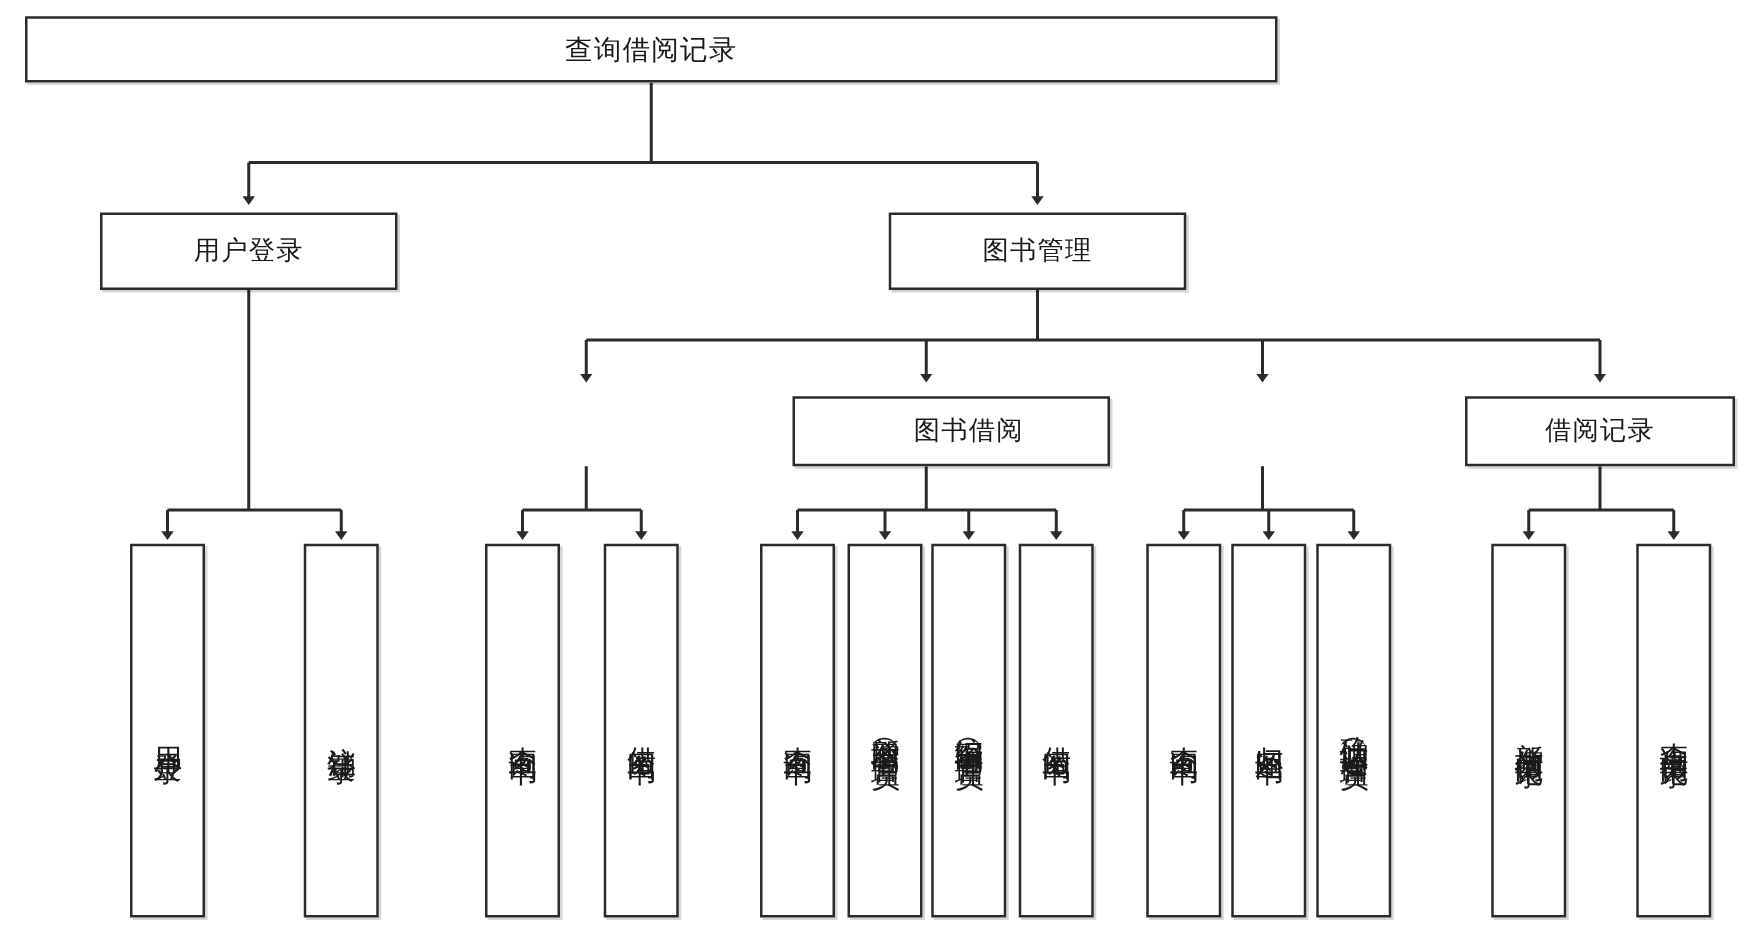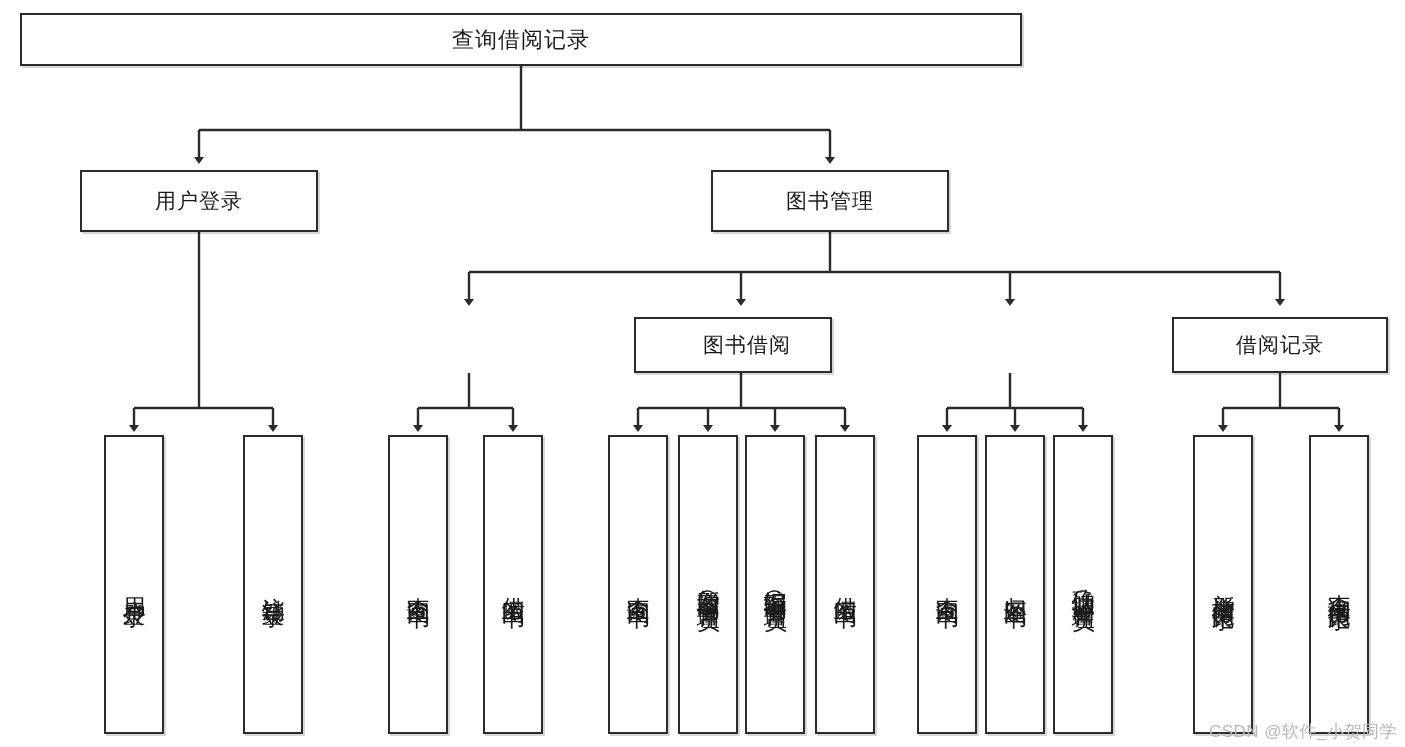--- a/index.html
+++ b/index.html
@@ -130,21 +130,21 @@
     <span class="label">查询借阅记录</span>
   </div>
 
   <div class="node horizontal" style="left:80px; top:170px; width:238px; height:62px;">
     <span class="label">用户登录</span>
   </div>
   <div class="node horizontal" style="left:711px; top:170px; width:238px; height:62px;">
     <span class="label">图书管理</span>
   </div>
 
-  <div class="node horizontal" style="left:634px; top:317px; width:198px; height:56px;padding-left:28px;">
+  <div class="node horizontal" style="left:634px; top:317px; width:254px; height:56px;padding-left:28px;">
     <span class="label">图书借阅</span>
   </div>
   <div class="node horizontal" style="left:1172px; top:317px; width:216px; height:56px;">
     <span class="label">借阅记录</span>
   </div>
 
   <div class="node vertical" style="left:104px; top:435px; width:60px; height:299px;">
     <span class="label">用户登录</span>
   </div>
   <div class="node vertical" style="left:243px; top:435px; width:60px; height:299px;">
@@ -181,14 +181,13 @@
     <span class="label">确认归还（管理员）</span>
   </div>
 
   <div class="node vertical" style="left:1193px; top:435px; width:60px; height:299px;">
     <span class="label">新增借阅记录</span>
   </div>
   <div class="node vertical" style="left:1309px; top:435px; width:60px; height:299px;">
     <span class="label">查询借阅记录</span>
   </div>
 
-  <div id="watermark">CSDN @软件_小贺同学</div>
 </div>
 
 </body></html>

